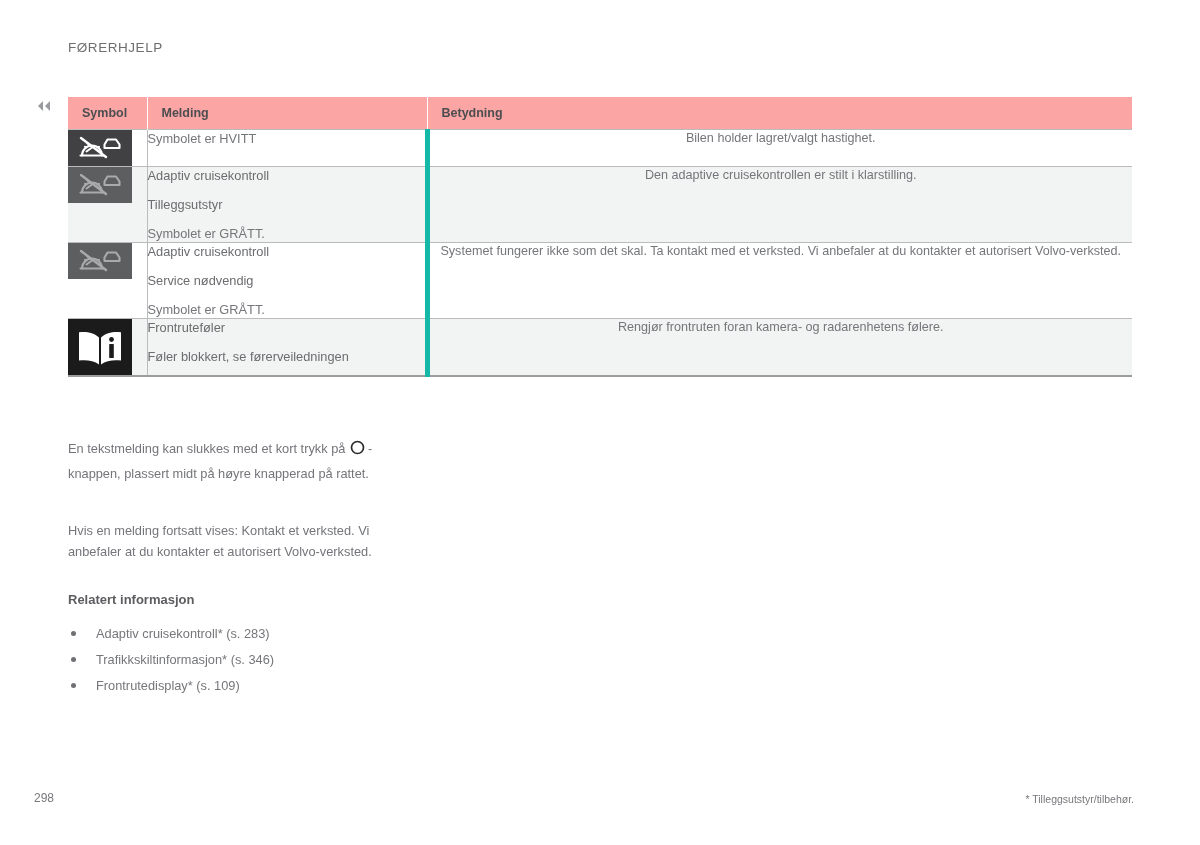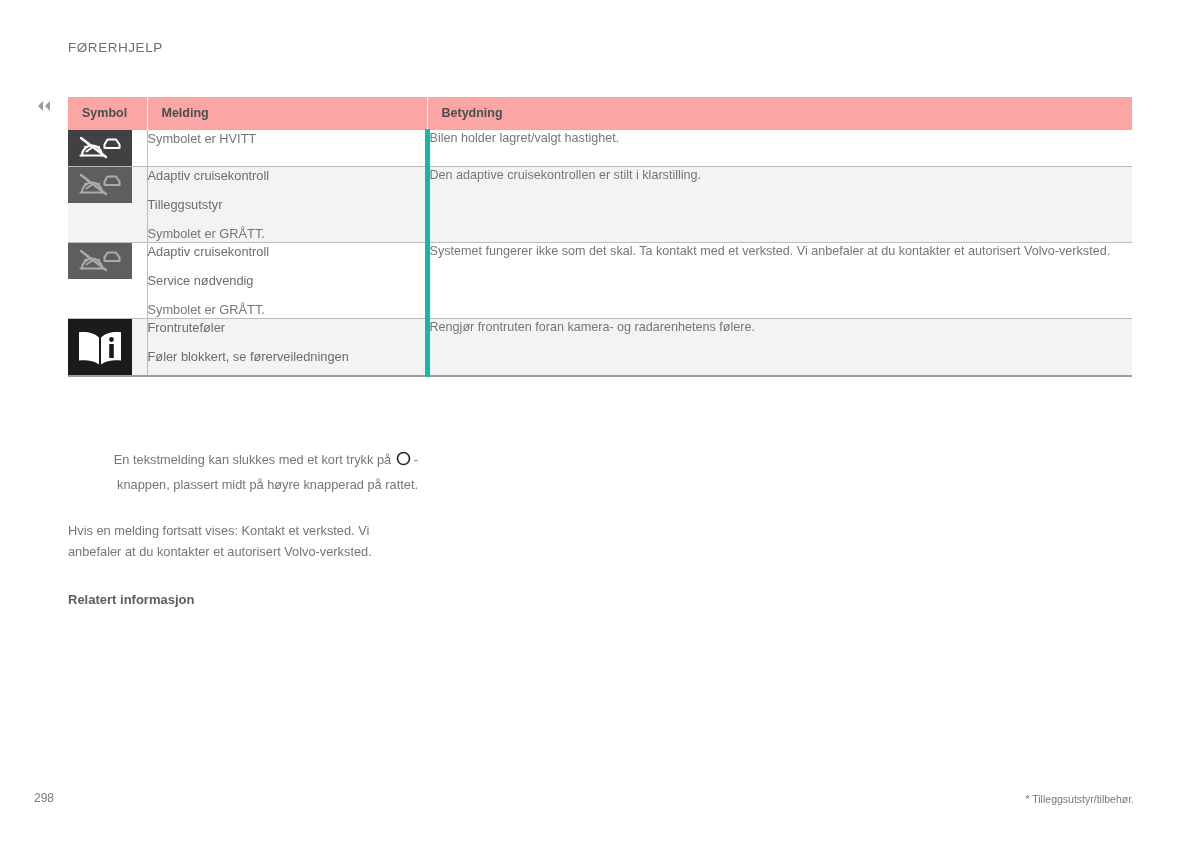--- a/index.html
+++ b/index.html
@@ -89,20 +89,21 @@
     padding: 12px 0 12px 7px;
     border-right: 1px solid #b9bbbd;
     text-align: left;
   }
   td.cell-message {
     padding: 14px 18px 16px 8px;
     border-right: 5px solid #14b8a6;
   }
   td.cell-meaning {
     padding: 14px 22px 16px 8px;
+    text-align: center;
   }
 
   .msg-line {
     font-size: 12.8px;
     line-height: 17px;
     color: #75767a;
     margin-bottom: 12px;
   }
   .msg-line:last-child { margin-bottom: 0; }
   .msg-line.bold {
@@ -320,35 +321,40 @@
             <div class="msg-line bold">Frontruteføler</div>
             <div class="msg-line bold">Føler blokkert, se førerveiledningen</div>
           </td>
           <td class="cell-meaning">
             <div class="meaning-text">Rengjør frontruten foran kamera- og radarenhetens følere.</div>
           </td>
         </tr>
       </tbody>
   </table>
 
-  <div class="body-block" style="top:449px;text-align:right;">
+  <div class="body-block" style="top:438px;">
     <p class="para">
       <span>En tekstmelding kan slukkes med et kort trykk på</span>
       <span class="btn-glyph">
         <svg width="17" height="15" viewBox="0 0 17 15" aria-hidden="true">
           <circle cx="8.5" cy="7.5" r="6" fill="none" stroke="#2b2b2d" stroke-width="1.7"></circle>
         </svg>
       </span><span>-knappen, plassert midt på høyre knapperad på rattet.</span>
     </p>
   </div>
 
   <div class="body-block" style="top:521px;">
     <p class="para" style="line-height:20.5px;">Hvis en melding fortsatt vises: Kontakt et verksted. Vi anbefaler at du kontakter et autorisert Volvo-verksted.</p>
   </div>
 
   <div class="body-block" style="top:592px;">
     <div class="rel-heading">Relatert informasjon</div>
+    <ul class="rel-list">
+        <li><span class="bullet"></span><span>Adaptiv cruisekontroll* (s. 283)</span></li>
+        <li><span class="bullet"></span><span>Trafikkskiltinformasjon* (s. 346)</span></li>
+        <li><span class="bullet"></span><span>Frontrutedisplay* (s. 109)</span></li>
+      </ul>
   </div>
 
   <div class="page-number">298</div>
   <div class="footnote">* Tilleggsutstyr/tilbehør.</div>
 
 </div>
 
 </body></html>

